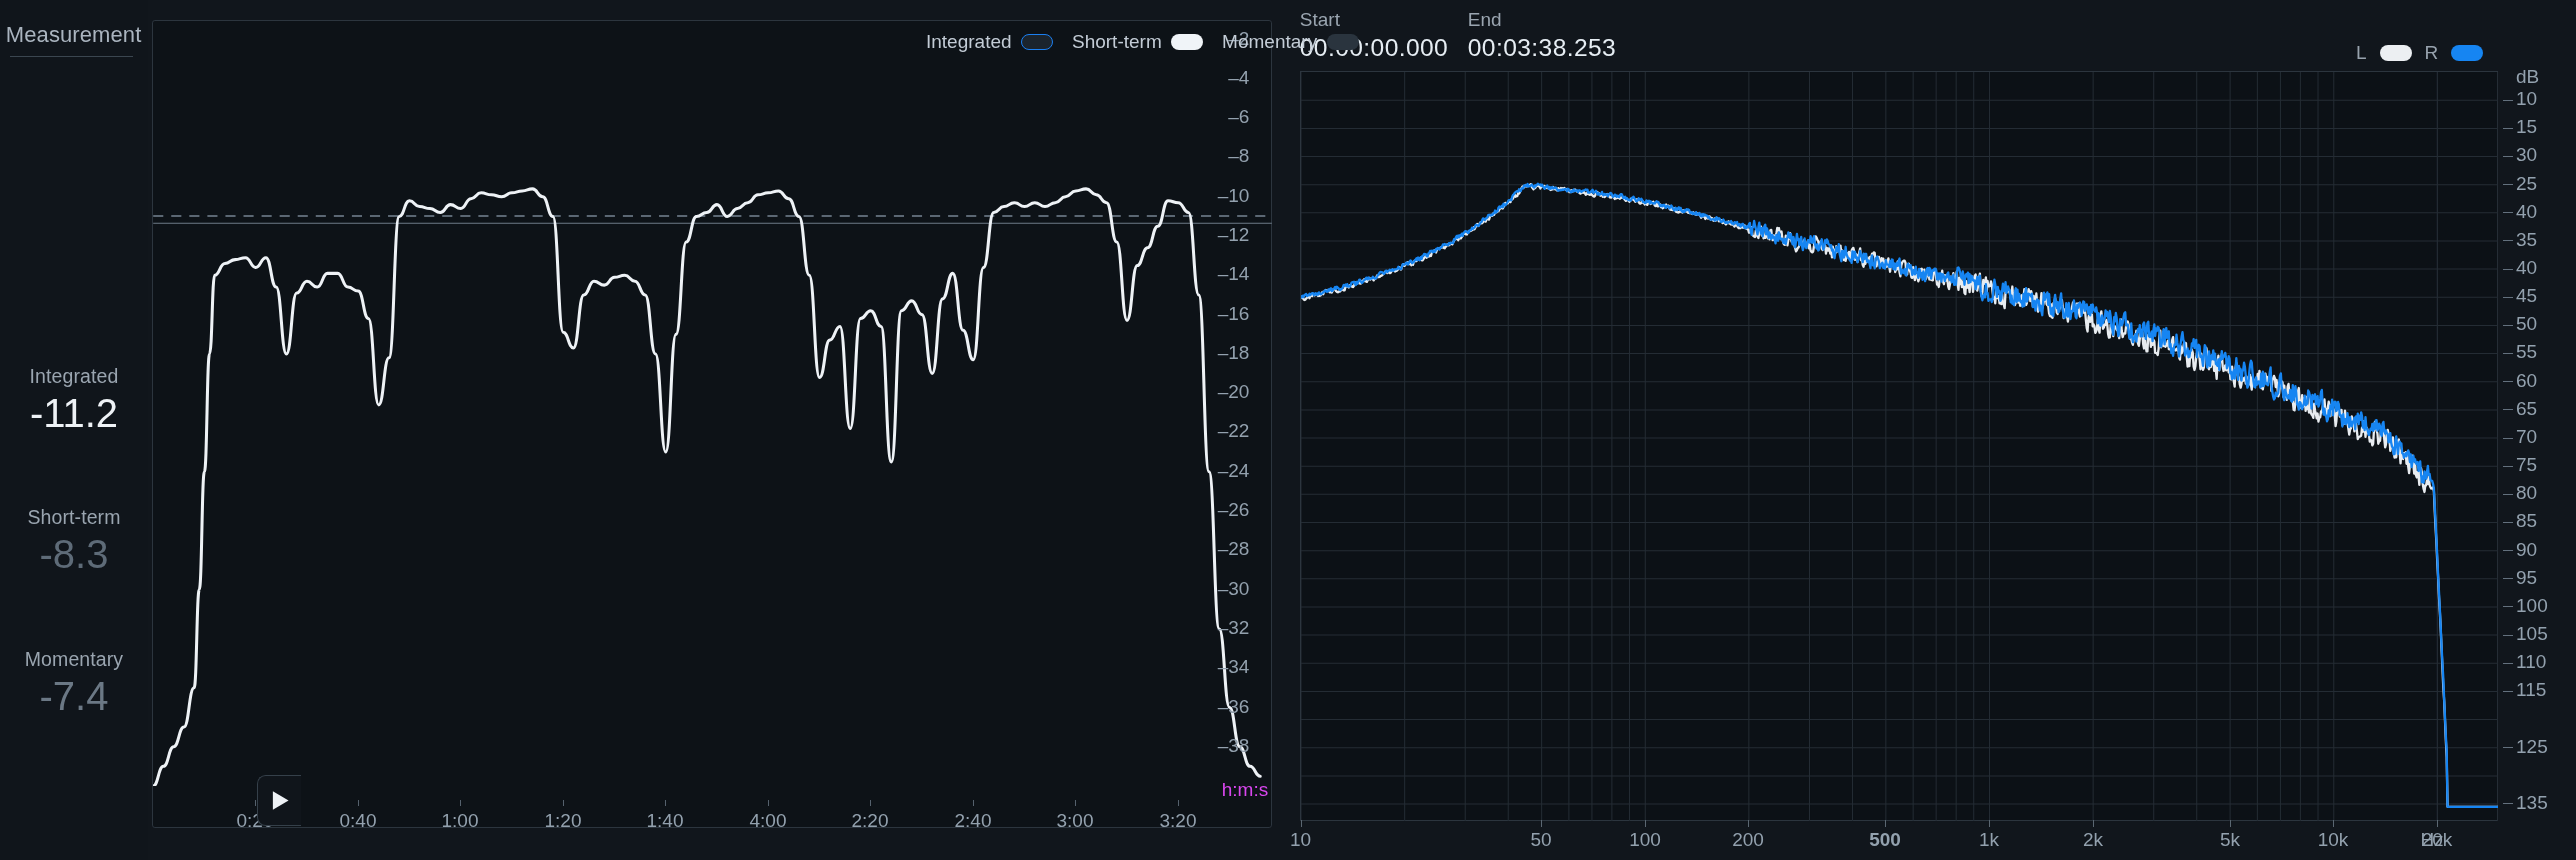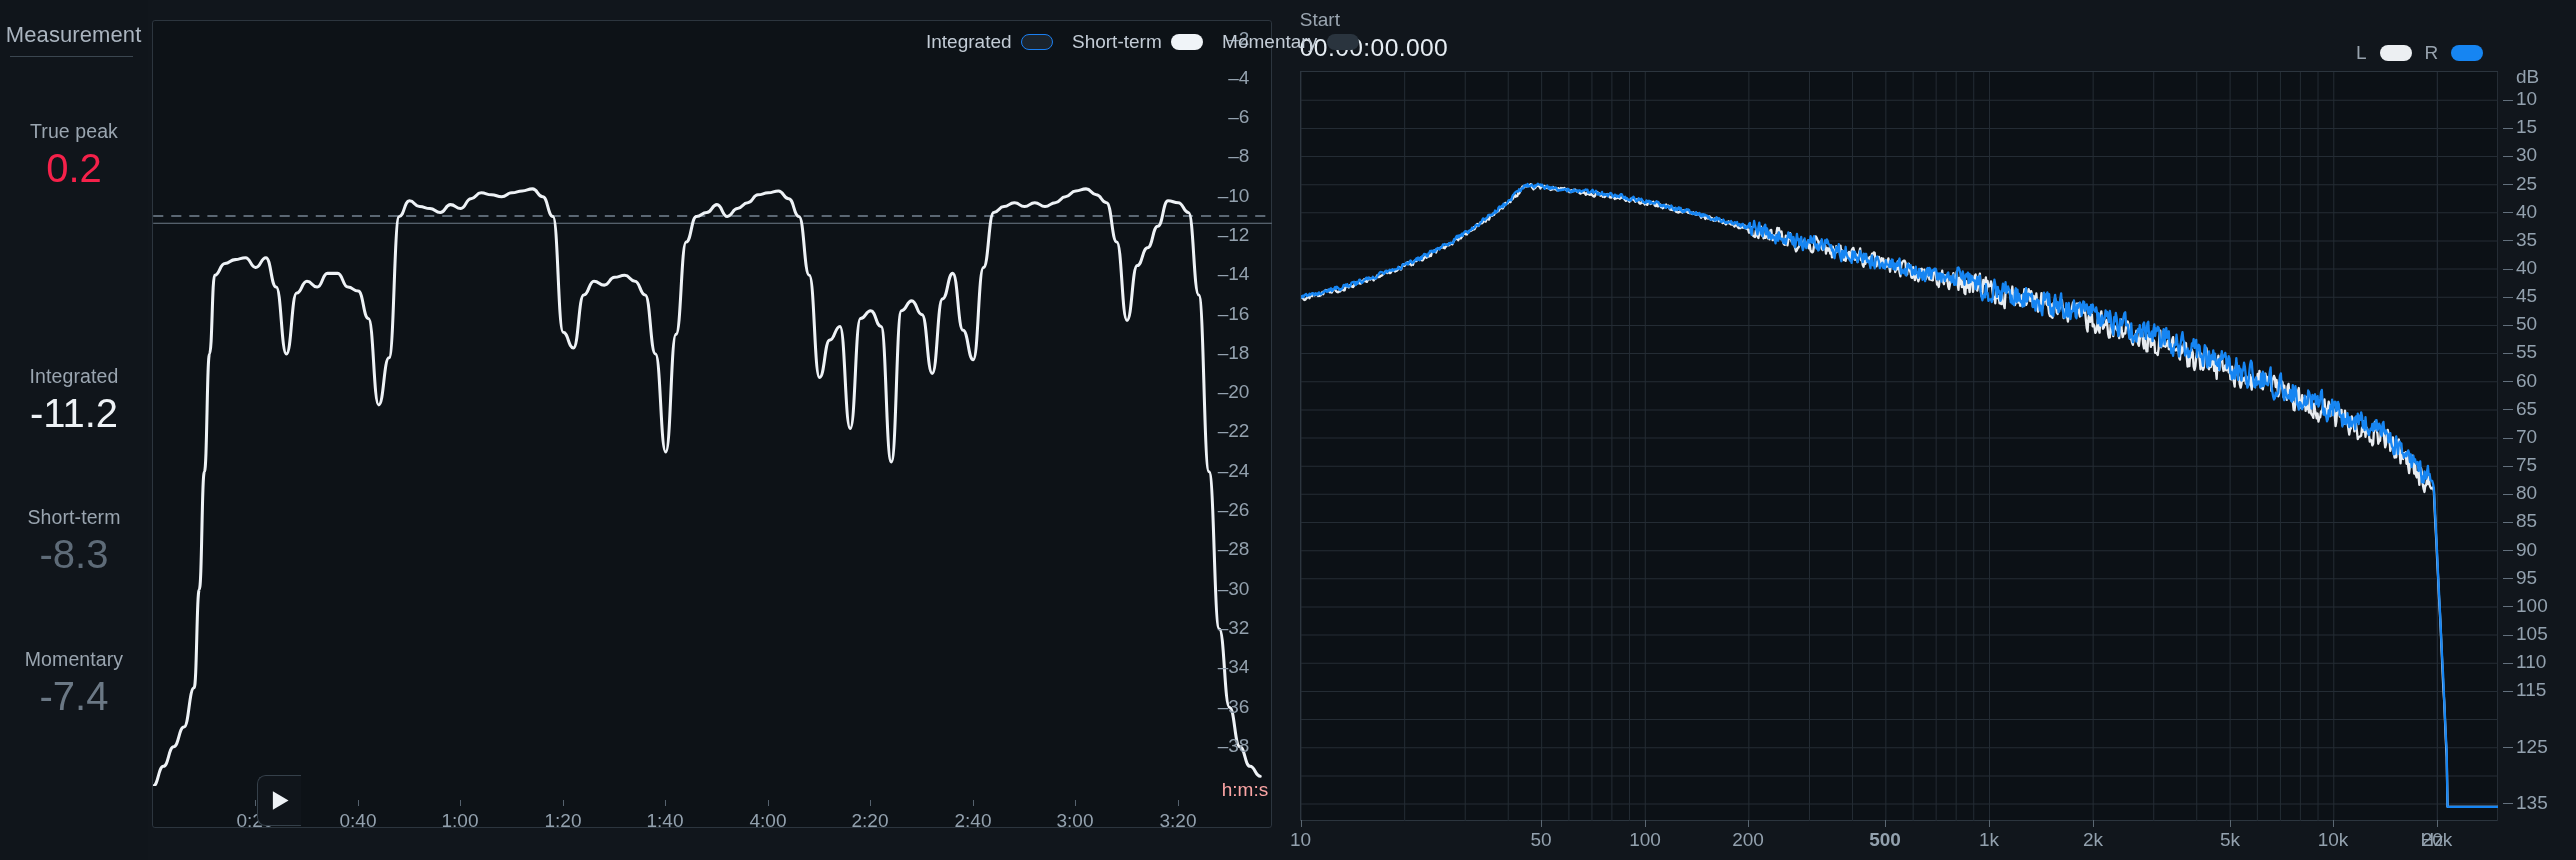--- a/index.html
+++ b/index.html
@@ -43,21 +43,21 @@
   }
   .leg-item{display:flex;align-items:center;gap:9.4px;}
   .leg-label{font-size:19px;color:#c3ccd6;white-space:nowrap;}
   .pill{width:32px;height:16px;border-radius:8px;box-sizing:border-box;}
   .pill-integrated{background:#1b242d;border:1.8px solid #1b7ff0;}
   .pill-on{background:#f0f4f8;}
   .pill-off{background:#2a343e;}
 
   #loud-yaxis{position:absolute;left:1203px;top:0;width:71px;height:860px;}
   .ytick{position:absolute;right:24.6px;font-size:19px;color:#93a1ae;text-align:right;white-space:nowrap;}
-  #y-unit{position:absolute;right:5.8px;bottom:18px;font-size:19px;color:#fca5a5;}
+  #y-unit{position:absolute;right:5.8px;bottom:18px;font-size:19px;color:#d946ef;}
 
   #loud-xaxis{position:absolute;left:149px;top:804px;width:1128px;height:33px;}
   .xtick{position:absolute;font-size:19px;color:#93a1ae;transform:translateX(-50%);white-space:nowrap;}
 
   #play-tab{
     position:absolute;left:108px;top:775px;width:43px;height:49px;
     border:0.7px solid #35404a;border-right:none;
     border-radius:8.7px 0 0 8.7px;background:#10151b;
     display:flex;align-items:center;justify-content:center;z-index:8;
   }
@@ -89,24 +89,20 @@
 </style>
 </head>
 <body>
 
 <div id="app">
 
   <div id="sidebar">
     <div id="meas-title">Measurement</div>
     <div id="meas-underline"></div>
 
-    <div class="stat" style="top:120px">
-      <div class="lbl">True peak</div>
-      <div class="val v-red">0.2</div>
-    </div>
 
     <div class="stat" style="top:365px">
       <div class="lbl">Integrated</div>
       <div class="val v-white">-11.2</div>
     </div>
 
     <div class="stat" style="top:506px">
       <div class="lbl">Short-term</div>
       <div class="val v-dim">-8.3</div>
     </div>
@@ -198,20 +194,24 @@
       <div class="xtick" style="left: 1029px; top: 5.8px;">3:20</div>
       <div style="position: absolute; width: 0.7px; height: 6.5px; background: rgb(85, 97, 109); top: -4.3px; left: 1029px;"></div>
     </div>
 
   <div id="spec-panel">
 
     <div id="spec-head">
       <div class="timefield">
         <div class="tl">Start</div>
         <div class="tv">00:00:00.000</div>
+      </div>
+      <div class="timefield">
+        <div class="tl">End</div>
+        <div class="tv">00:03:38.253</div>
       </div>
     </div>
 
     <div id="spec-legend">
       <span class="lr-label">L</span>
       <span class="pill pill-L"></span>
       <span class="lr-label">R</span>
       <span class="pill pill-R"></span>
     </div>
 

